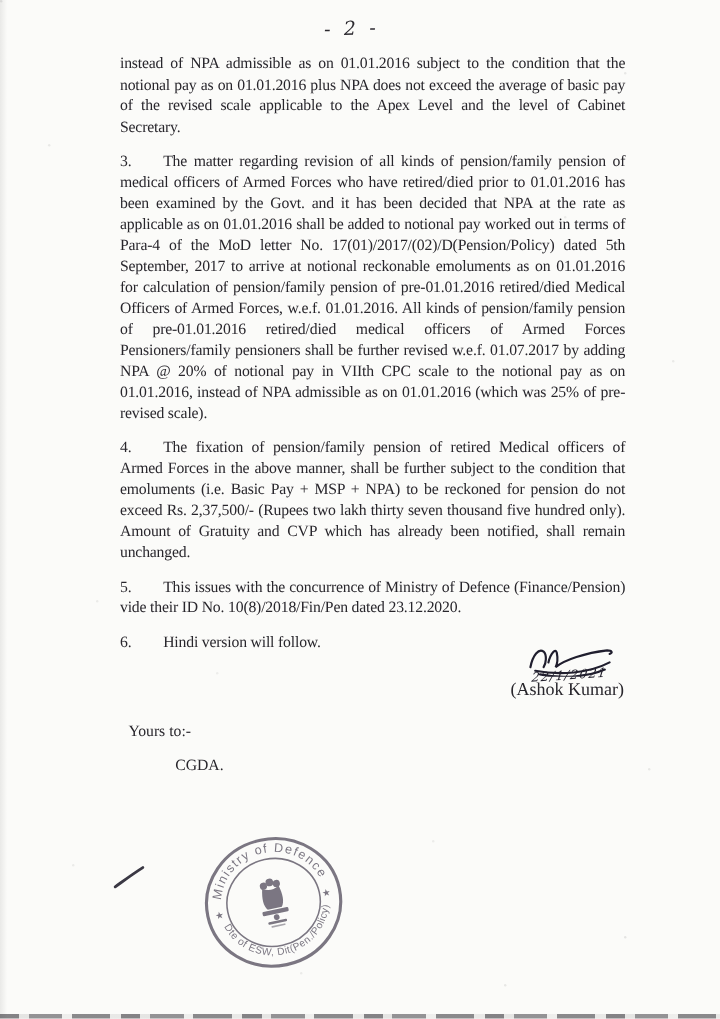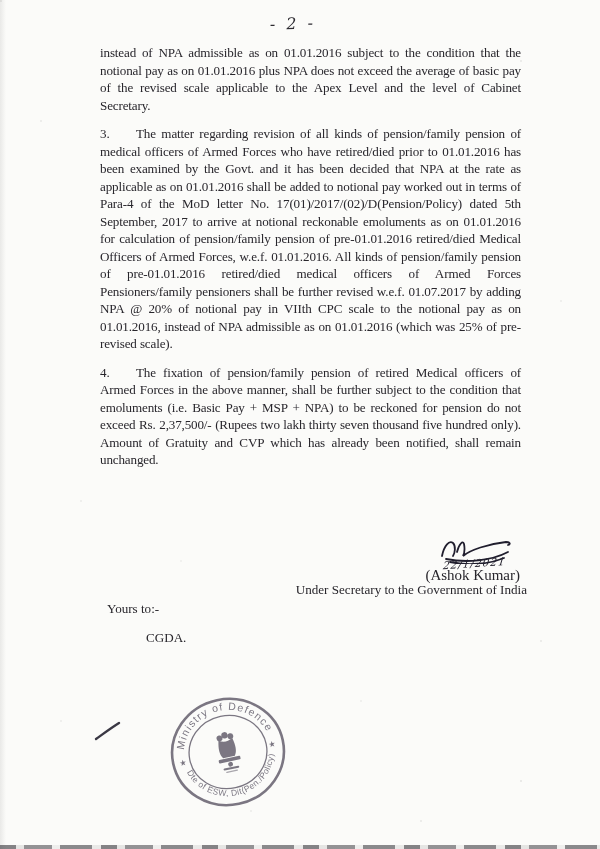--- a/index.html
+++ b/index.html
@@ -51,35 +51,36 @@
 
   <div class="speckle"></div>
   <div class="edge-left"></div>
 
   <div class="page-number">- 2 -</div>
 
   <div class="content">
     <p class="para cont"><span class="ptext">instead of NPA admissible as on 01.01.2016 subject to the condition that the notional pay as on 01.01.2016 plus NPA does not exceed the average of basic pay of the revised scale applicable to the Apex Level and the level of Cabinet Secretary.</span></p>
     <p class="para"><span class="pnum">3.</span><span class="ptext">The matter regarding revision of all kinds of pension/family pension of medical officers of Armed Forces who have retired/died prior to 01.01.2016 has been examined by the Govt. and it has been decided that NPA at the rate as applicable as on 01.01.2016 shall be added to notional pay worked out in terms of Para-4 of the MoD letter No. 17(01)/2017/(02)/D(Pension/Policy) dated 5th September, 2017 to arrive at notional reckonable emoluments as on 01.01.2016 for calculation of pension/family pension of pre-01.01.2016 retired/died Medical Officers of Armed Forces, w.e.f. 01.01.2016. All kinds of pension/family pension of pre-01.01.2016 retired/died medical officers of Armed Forces Pensioners/family pensioners shall be further revised w.e.f. 01.07.2017 by adding NPA @ 20% of notional pay in VIIth CPC scale to the notional pay as on 01.01.2016, instead of NPA admissible as on 01.01.2016 (which was 25% of pre-revised scale).</span></p>
     <p class="para"><span class="pnum">4.</span><span class="ptext">The fixation of pension/family pension of retired Medical officers of Armed Forces in the above manner, shall be further subject to the condition that emoluments (i.e. Basic Pay + MSP + NPA) to be reckoned for pension do not exceed Rs. 2,37,500/- (Rupees two lakh thirty seven thousand five hundred only). Amount of Gratuity and CVP which has already been notified, shall remain unchanged.</span></p>
+    <p class="para"><span class="pnum">5.</span><span class="ptext">This issues with the concurrence of Ministry of Defence (Finance/Pension) vide their ID No. 10(8)/2018/Fin/Pen dated 23.12.2020.</span></p>
+    <p class="para"><span class="pnum">6.</span><span class="ptext">Hindi version will follow.</span></p>
   </div>
 
 
   <svg class="signature-svg" width="80" height="28" viewBox="0 0 80 28">
     <g fill="none" stroke="#201e2e" stroke-width="1.8" stroke-linecap="round">
       <path d="M6,20 C8,10 13,4 17,7 C20,10 19,17 17,20"></path>
       <path d="M21,16 C23,8 27,4 28,8 C29,13 28,18 27,20 C34,14 52,8 70,6 C74,6 75,8 72,9"></path>
       <path d="M10,23 C30,27 55,25 72,16"></path>
       <path d="M14,26 C32,30 54,28 68,22"></path>
     </g>
   </svg>
 
   <div class="sig-date">22/1/2021</div>
   <div class="sig-name">(Ashok Kumar)</div>
-  <div class="sig-title">Under Secretary to the Government of India</div>
 
   <div class="copy-label">Yours to:-</div>
   <div class="copy-items">
     <span>CGDA.</span>
   </div>
 
   <svg class="stamp" viewBox="0 0 144 134">
     <g stroke="#5f5a68" fill="none">
       <ellipse cx="72" cy="67" rx="56" ry="53" stroke-width="2.6"></ellipse>
       <ellipse cx="72" cy="67" rx="39" ry="36.5" stroke-width="1.3"></ellipse>

